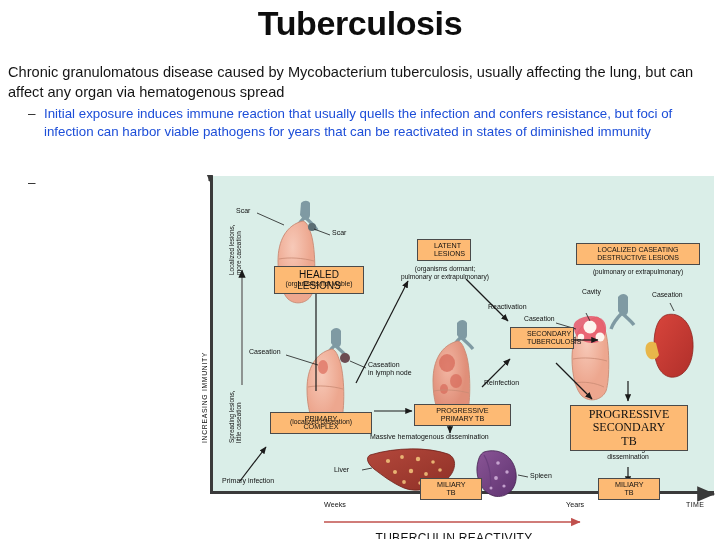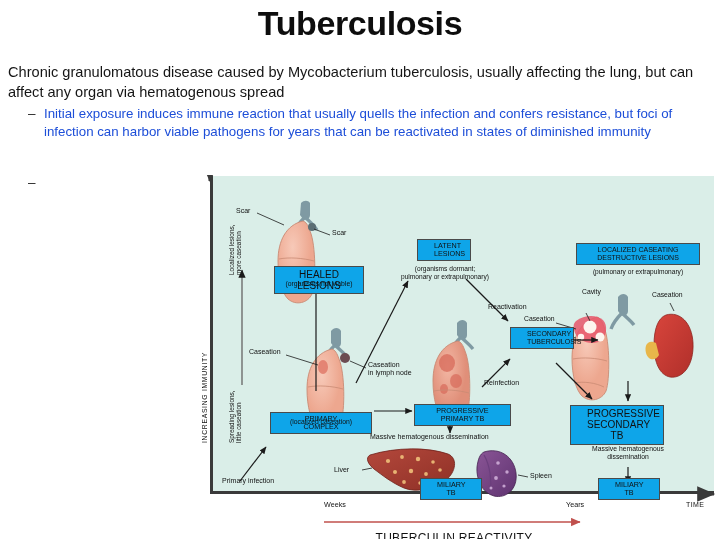--- a/index.html
+++ b/index.html
@@ -93,21 +93,21 @@
   
   .fig-label {
     position: absolute;
     font-family: "Liberation Sans", sans-serif;
     color: #111;
     white-space: pre;
     line-height: 1.12;
   }
   .fig-box {
     position: absolute;
-    background: #0ea5e9;
+    background: #fdba74;
     border: 1px solid #4a4a4a;
     text-align: center;
     color: #111;
     line-height: 1.12;
     padding: 2px 16px;
     box-sizing: border-box;
     white-space: pre-line;
   }
   .fig-sub {
     position: absolute;
@@ -346,21 +346,21 @@
   <div class="fig-sub" style="left:368px; top:93px; width:132px; font-size:6.6px;">(pulmonary or extrapulmonary)</div>
 
   <div class="fig-box" style="left:66px; top:229px; width:102px; font-size:7.2px;margin-top:8px;">PRIMARY COMPLEX</div>
   <div class="fig-sub" style="left:62px; top:243px; width:110px; font-size:6.8px;">(localized caseation)</div>
 
   <div class="fig-box" style="left:210px; top:229px; width:97px; font-size:7.2px;">PROGRESSIVE PRIMARY TB</div>
 
   <div class="fig-box" style="left:306px; top:152px; width:64px; font-size:7px;">SECONDARY
 TUBERCULOSIS</div>
 
-  <div class="fig-box" style="left:366px; top:230px; width:94px; font-size:10px;">PROGRESSIVE SECONDARY TB</div>
+  <div class="fig-box" style="left:366px; top:230px; width:118px; font-size:12px;font-family:Liberation Serif, serif;">PROGRESSIVE SECONDARY TB</div>
 
   <div class="fig-box" style="left:216px; top:303px; width:62px; font-size:7.2px;">MILIARY TB</div>
 
   <div class="fig-box" style="left:394px; top:303px; width:62px; font-size:7.2px;">MILIARY TB</div>
 
   <div id="axis-weeks" class="fig-label">Weeks</div>
   <div id="axis-years" class="fig-label">Years</div>
   <div id="axis-time" class="fig-label">TIME</div>
   <div id="tuberculin-caption">TUBERCULIN REACTIVITY</div>
 

